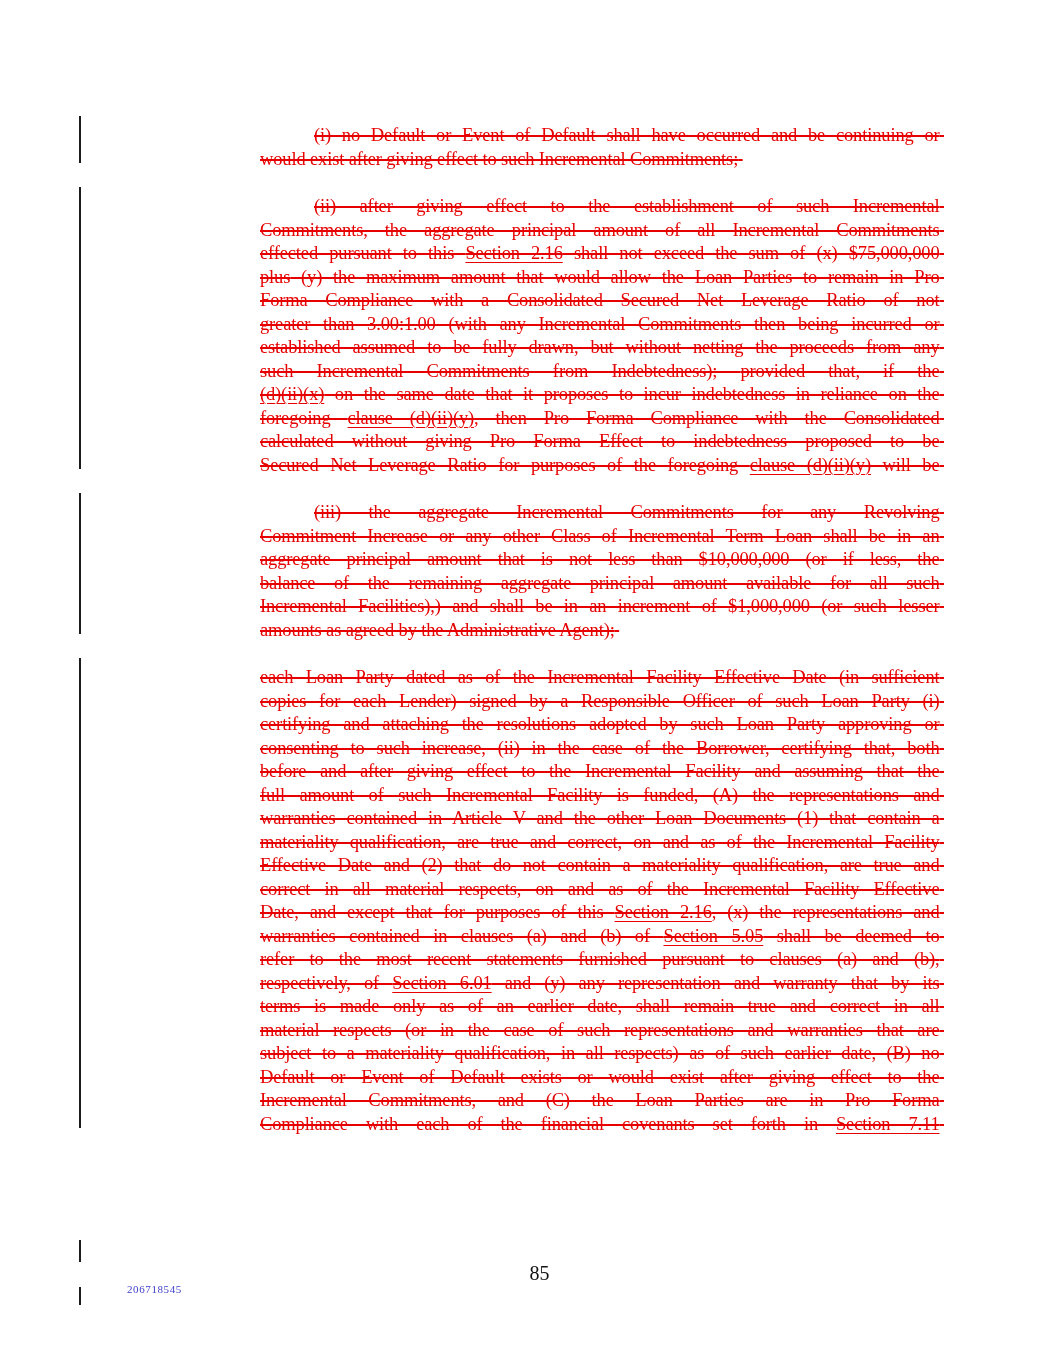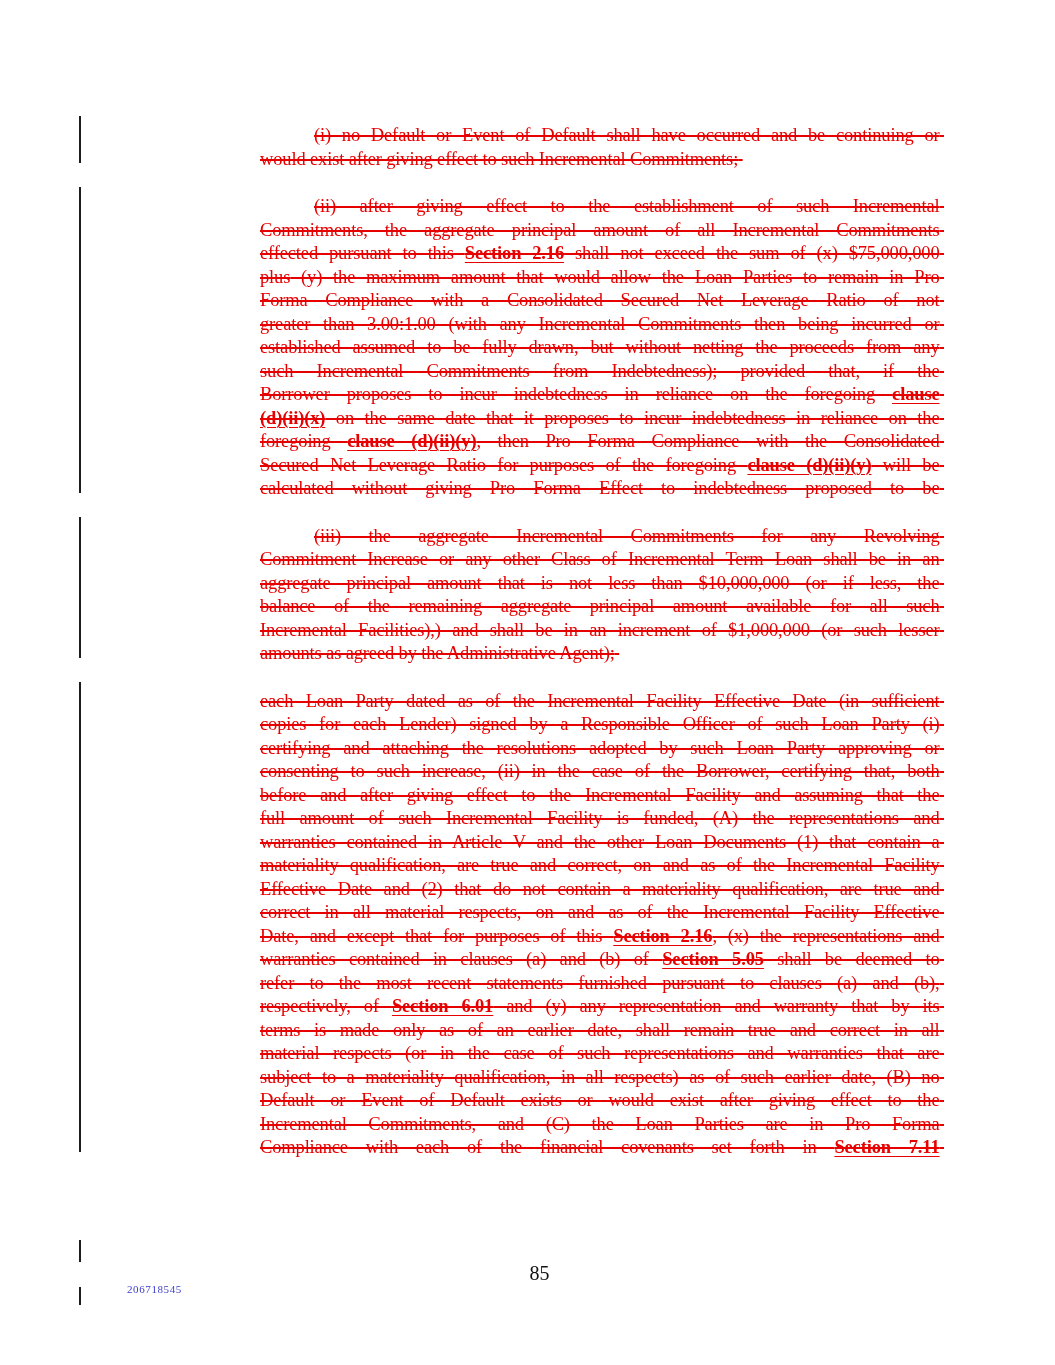--- a/index.html
+++ b/index.html
@@ -38,21 +38,20 @@
     text-decoration:line-through;
     text-decoration-thickness:1.6px;
     text-decoration-color:currentColor;
   }
   .strike::after{content:"\00a0";}
   .u{
     text-decoration:underline;
     text-decoration-thickness:1.4px;
     text-underline-offset:3px;
     text-decoration-color:currentColor;
-    font-weight:bold;
   }
   .i{}
   .page-number{
     position:absolute;left:0;top:1262px;width:100%;
     text-align:center;
     font-size:20px;color:var(--ink);
   }
   .doc-id{
     position:absolute;left:115px;top:1283px;
     font-size:11px;letter-spacing:0.6px;
@@ -79,25 +78,24 @@
       <div class="para">
         <div class="change-bar"></div>
         <div class="line indent"><span class="strike"><span>(ii) after giving effect to the establishment of such Incremental</span></span></div>
         <div class="line"><span class="strike"><span>Commitments, the aggregate principal amount of all Incremental Commitments</span></span></div>
         <div class="line"><span class="strike"><span>effected pursuant to this </span><span class="u">Section 2.16</span><span> shall not exceed the sum of (x) $75,000,000</span></span></div>
         <div class="line"><span class="strike"><span class="i">plus</span><span> (y) the maximum amount that would allow the Loan Parties to remain in Pro</span></span></div>
         <div class="line"><span class="strike"><span>Forma Compliance with a Consolidated Secured Net Leverage Ratio of not</span></span></div>
         <div class="line"><span class="strike"><span>greater than 3.00:1.00 (with any Incremental Commitments then being incurred or</span></span></div>
         <div class="line"><span class="strike"><span>established assumed to be fully drawn, but without netting the proceeds from any</span></span></div>
         <div class="line"><span class="strike"><span>such Incremental Commitments from Indebtedness); </span><span class="i">provided</span><span> that, if the</span></span></div>
-        <div class="line"><span class="strike"><span>Borrower proposes to incur indebtedness in reliance on the foregoing </span><span class="u">clause</span></span></div>
         <div class="line"><span class="strike"><span class="u">(d)(ii)(x)</span><span> on the same date that it proposes to incur indebtedness in reliance on the</span></span></div>
         <div class="line"><span class="strike"><span>foregoing </span><span class="u">clause (d)(ii)(y)</span><span>, then Pro Forma Compliance with the Consolidated</span></span></div>
+        <div class="line"><span class="strike"><span>calculated without giving Pro Forma Effect to indebtedness proposed to be</span></span></div>
         <div class="line"><span class="strike"><span>Secured Net Leverage Ratio for purposes of the foregoing </span><span class="u">clause (d)(ii)(y)</span><span> will be</span></span></div>
-        <div class="line"><span class="strike"><span>calculated without giving Pro Forma Effect to indebtedness proposed to be</span></span></div>
       </div>
       <div class="para">
         <div class="change-bar"></div>
         <div class="line indent"><span class="strike"><span>(iii) the aggregate Incremental Commitments for any Revolving</span></span></div>
         <div class="line"><span class="strike"><span>Commitment Increase or any other Class of Incremental Term Loan shall be in an</span></span></div>
         <div class="line"><span class="strike"><span>aggregate principal amount that is not less than $10,000,000 (or if less, the</span></span></div>
         <div class="line"><span class="strike"><span>balance of the remaining aggregate principal amount available for all such</span></span></div>
         <div class="line"><span class="strike"><span>Incremental Facilities),) and shall be in an increment of $1,000,000 (or such lesser</span></span></div>
         <div class="line last"><span class="strike"><span>amounts as agreed by the Administrative Agent);</span></span></div>
       </div>

